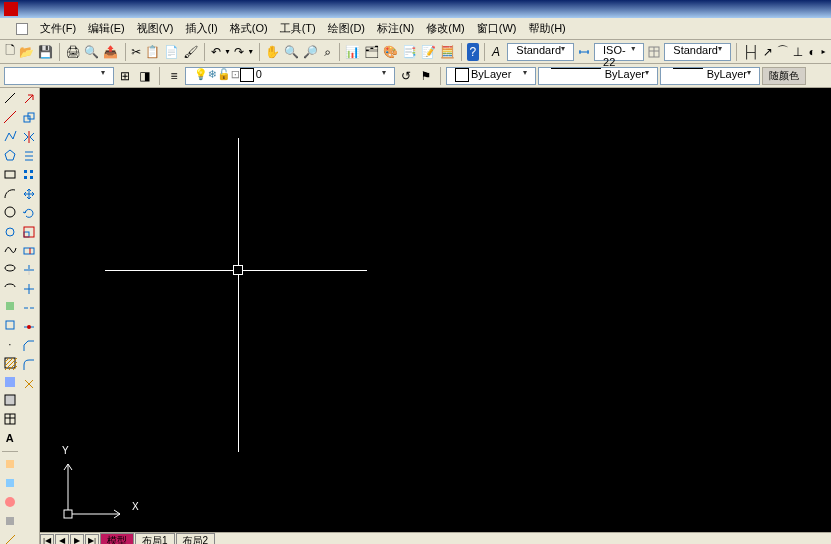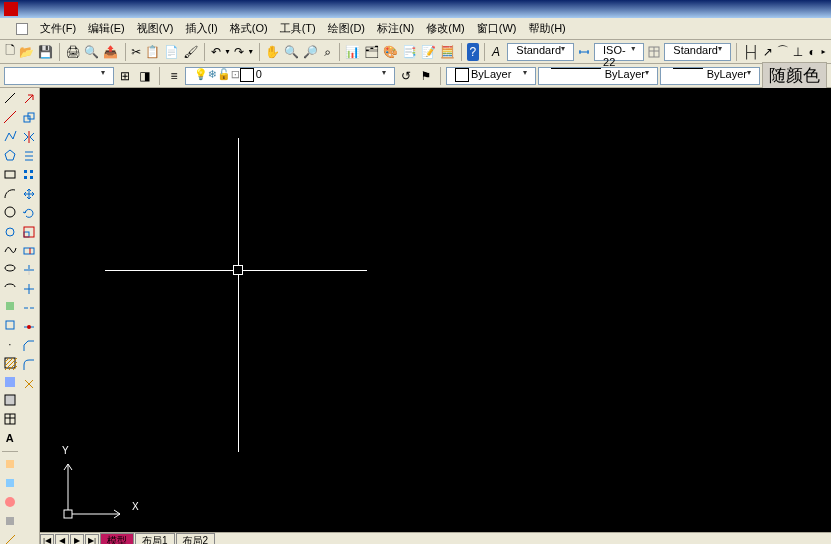--- a/index.html
+++ b/index.html
@@ -11,21 +11,21 @@
 
 .menubar { height: 22px; background: #ece9d8; border-bottom: 1px solid #aca899; display: flex; align-items: center; padding-left: 16px; }
 .menubar .doc-icon { width: 12px; height: 12px; background: #fff; border: 1px solid #888; margin-right: 6px; }
 .menu-item { padding: 0 6px; cursor: default; font-size: 11px; }
 
 .toolbar { height: 24px; background: #ece9d8; border-bottom: 1px solid #aca899; display: flex; align-items: center; padding: 0 4px; gap: 2px; }
 .tbtn { width: 18px; height: 18px; border: 1px solid transparent; display: flex; align-items: center; justify-content: center; cursor: default; font-size: 12px; }
 .tsep { width: 1px; height: 18px; background: #aca899; margin: 0 3px; }
 .tsel { height: 18px; border: 1px solid #7f9db9; background: #fff; font-size: 11px; display: flex; align-items: flex-start; padding: 0 8px; }
 .tsel .arrow { margin-left: auto; font-size: 8px; color: #333; }
-.tlbl { font-size: 17px; padding: 0 4px; font-family: Liberation Mono, monospace; }
+.tlbl { font-size: 10px; padding: 0 4px; font-family: Liberation Mono, monospace; }
 .color-sw { width:14px;height:14px;background:#fff;border:1px solid #000; display:inline-block; margin-right:2px;}
 
 .workspace { display: flex; height: calc(100% - 18px - 18px - 24px - 24px); }
 .left-tools { width: 40px; background: #ece9d8; border-right: 1px solid #aca899; display: flex; }
 .col { width: 20px; display: flex; flex-direction: column; align-items: center; padding-top: 2px; gap: 2px; }
 .col .tbtn { width: 18px; height: 17px; font-size: 11px; }
 .col .hsep { width: 16px; height: 1px; background: #aca899; margin: 2px 0; }
 
 .canvas-area { flex: 1; display: flex; flex-direction: column; }
 .canvas { flex: 1; background: #000; position: relative; overflow: hidden; }

